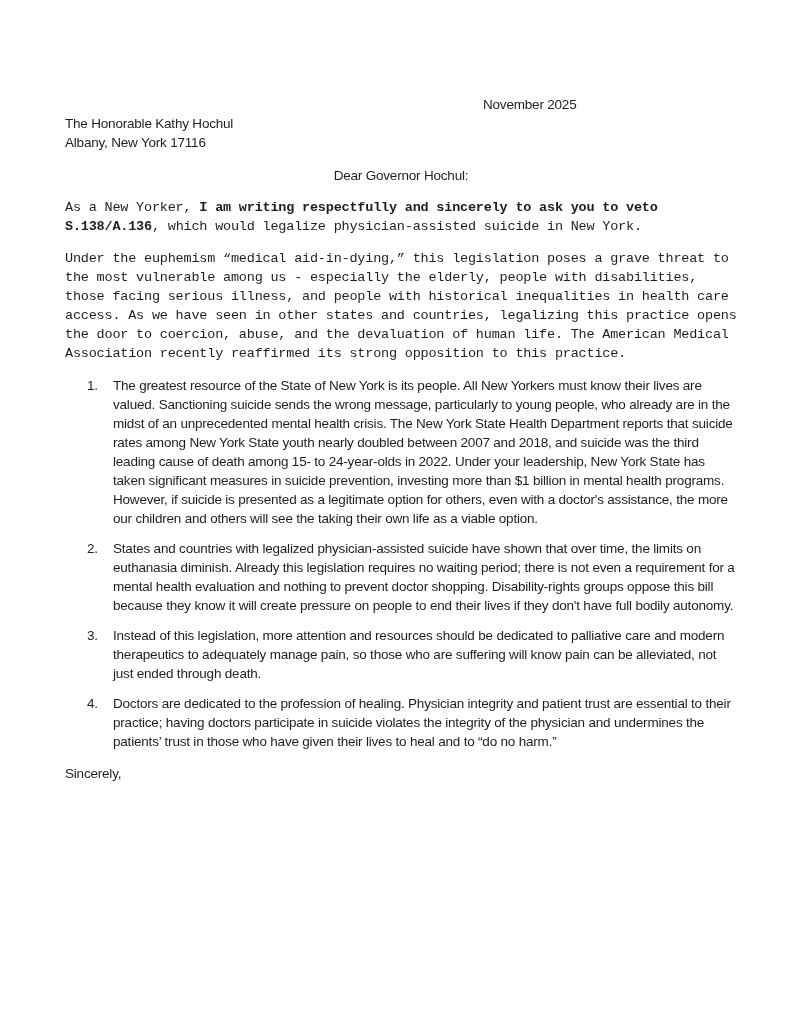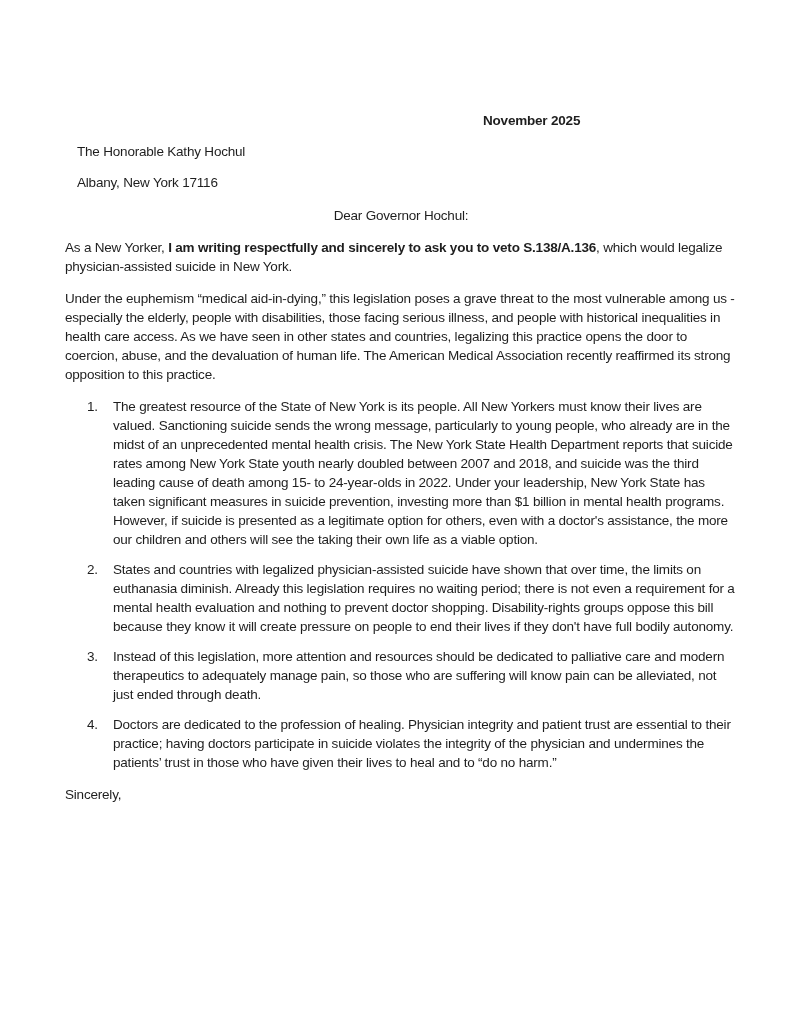--- a/index.html
+++ b/index.html
@@ -20,33 +20,33 @@
     color: #1e1e1e;
     box-sizing: border-box;
   }
   .content {
     position: absolute;
     left: 65px;
     top: 95px;
     width: 672px;
   }
   .date-line {
-    margin: 16px 0 0 0;
+    margin: 0 0 0 0;
     padding-left: 418px;
     white-space: nowrap;
-    font-weight: bold;
   }
   .address-block {
     margin: 0 0 14px 0;
   }
   .address-block div {
-    margin: 12px;
+    margin: 0;
   }
   .para {
     margin: 0 0 13px 0;
+    font-family: Liberation Mono, monospace;
   }
   .salutation {
     margin: 0 0 13px 0;
     text-align: center;
   }
   ol.reasons {
     list-style: none;
     margin: 0 0 13px 0;
     padding: 0;
   }

